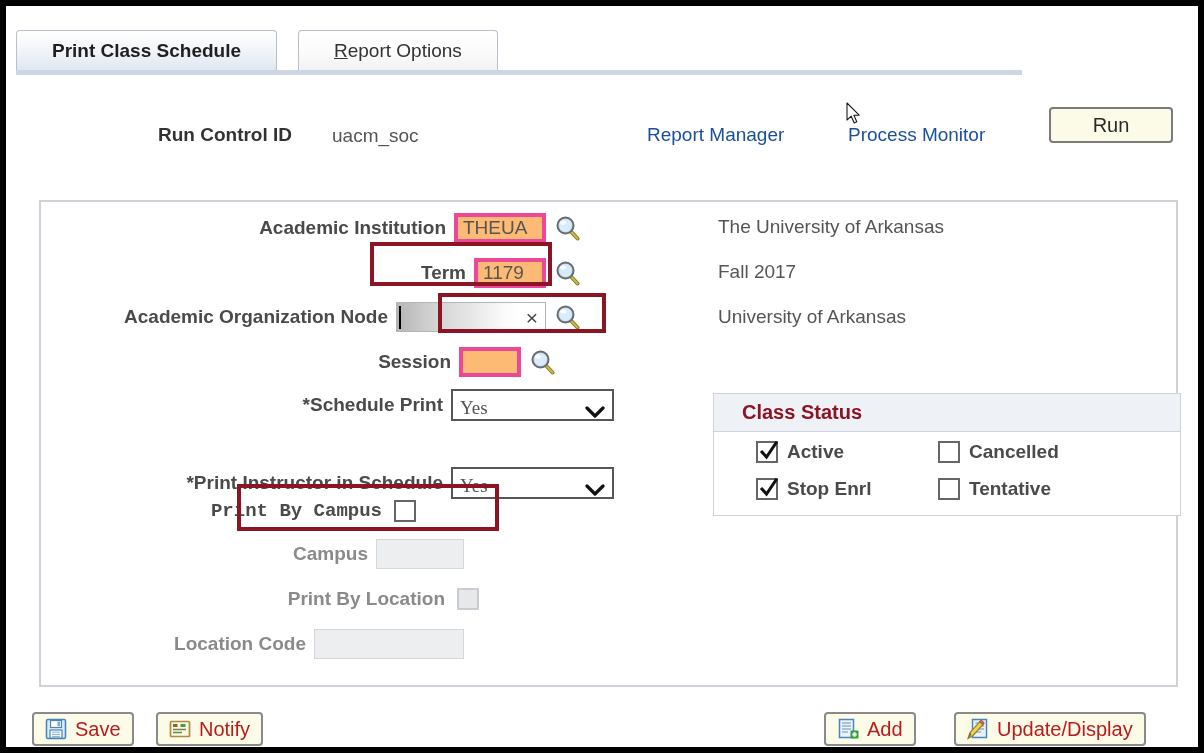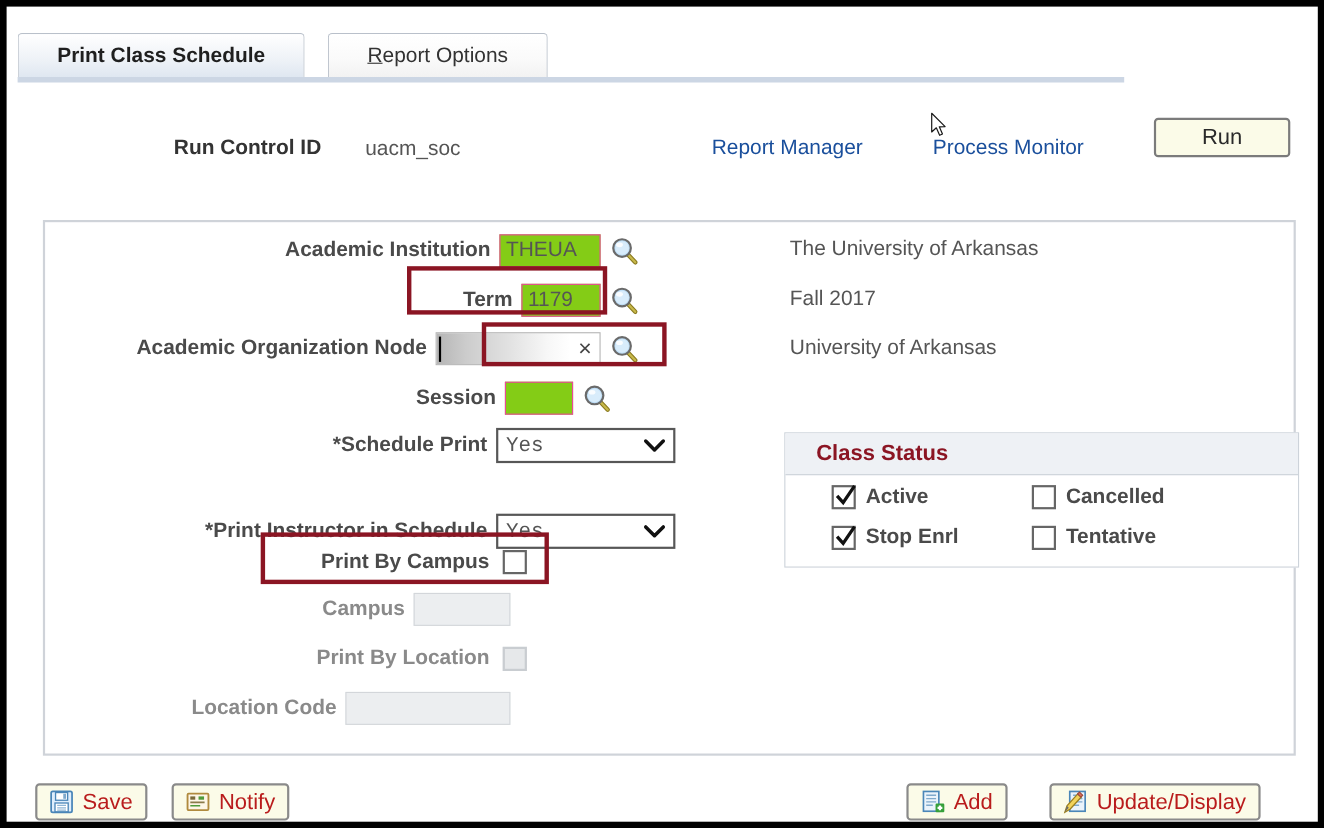--- a/index.html
+++ b/index.html
@@ -125,22 +125,22 @@
   .frow { position: absolute; display: flex; align-items: center; }
   .flabel {
     font-size: 19px; font-weight: bold; color: #4a4a4a;
     text-align: right;
     white-space: nowrap;
   }
   .flabel.dim { color: #8a8a8a; }
 
   .tbox {
     height: 30px;
-    border: 1px solid #ec4899;
-    background: #84cc16;
+    border: 4px solid #ec4899;
+    background: #fdba74;
     font-size: 19px;
     color: #555555;
     padding: 0 5px;
     display: flex; align-items: center;
     font-family: "Liberation Sans", sans-serif;
   }
   .tbox.disabled {
     background: #eceef0;
     border: 1px solid #d3d6da;
   }
@@ -148,25 +148,25 @@
   
   .mag { width: 26px; height: 26px; cursor: pointer; display:block; }
 
   
   .sel {
     height: 32px;
     border: 2px solid #575757;
     background: #ffffff;
     font-size: 19px;
     color: #555555;
-    display: flex; align-items: center;
+    display: flex; align-items: flex-end;
     justify-content: space-between;
     padding: 0 7px 0 7px;
     cursor: pointer;
-    font-family: Liberation Mono, monospace;
+    font-family: Liberation Serif, serif;
   }
   .chev { width: 20px; height: 14px; flex: 0 0 auto; margin-left: 8px; }
 
   
   .cbox {
     width: 22px; height: 22px;
     border: 2px solid #666666;
     background: #ffffff;
     display: block;
     position: relative;
@@ -366,21 +366,21 @@
     <div class="frow" style="left:0; top:240px; width:573px; justify-content:flex-end;margin-top:25px;">
       <div class="flabel">*Print Instructor in Schedule</div>
       <div class="sel" style="width:163px; margin-left:8px;">
         <span>Yes</span>
         <svg class="chev" viewBox="0 0 20 14">
           <polyline points="2,3 10,11 18,3" fill="none" stroke="#111111" stroke-width="3.2" stroke-linecap="round" stroke-linejoin="round"></polyline>
         </svg>
       </div>
     </div>
 
-    <div class="frow" style="left:0; top:298px; width:438px; justify-content:flex-end;">
+    <div class="frow" style="left:0; top:298px; width:375px; justify-content:flex-end;font-family:Liberation Mono, monospace;">
       <div class="flabel">Print By Campus</div>
       <div class="cbox" style="margin-left:12px;"></div>
     </div>
 
     <div class="frow" style="left:0; top:337px; width:423px; justify-content:flex-end;">
       <div class="flabel dim">Campus</div>
       <div class="tbox disabled" style="width:88px; margin-left:8px;">
         <span></span>
       </div>
     </div>

